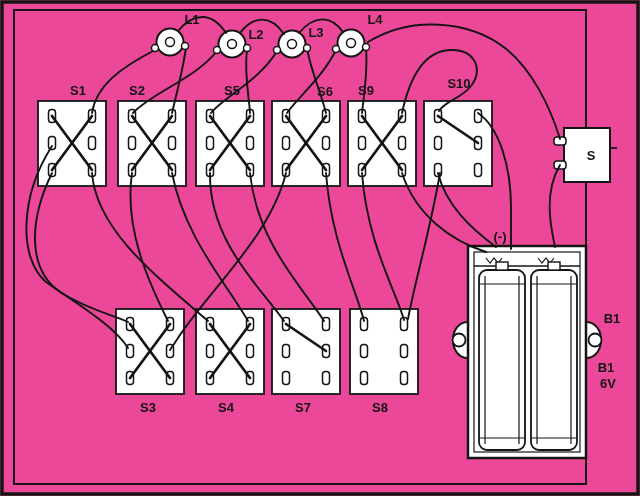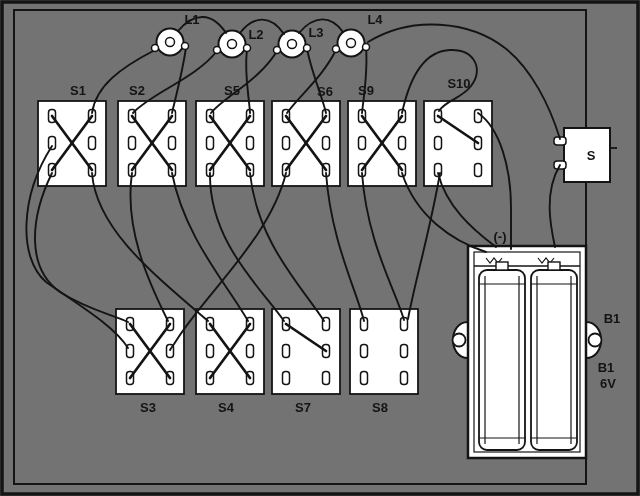--- a/index.html
+++ b/index.html
@@ -1,16 +1,16 @@
 <!DOCTYPE html>
 <html><head>
 <meta charset="utf-8">
 <style>
   html,body{margin:0;padding:0;background:#888;}
-  .canvas{width:640px;height:496px;background:#737373;position:relative;overflow:hidden;}
+  .canvas{width:640px;height:496px;background:#ec4899;position:relative;overflow:hidden;}
   svg{display:block;}
   .w{fill:none;stroke:#141414;stroke-width:1.9;stroke-linecap:round;}
   .j{fill:none;stroke:#141414;stroke-width:2.7;stroke-linecap:round;}
   .comp{fill:#ffffff;stroke:#141414;}
   .thin{fill:none;stroke:#141414;stroke-width:1.2;}
   text{fill:#141414;font:700 13px "Liberation Sans",sans-serif;}
   .lbl{text-anchor:middle;}
 </style>
 </head>
 <body>

